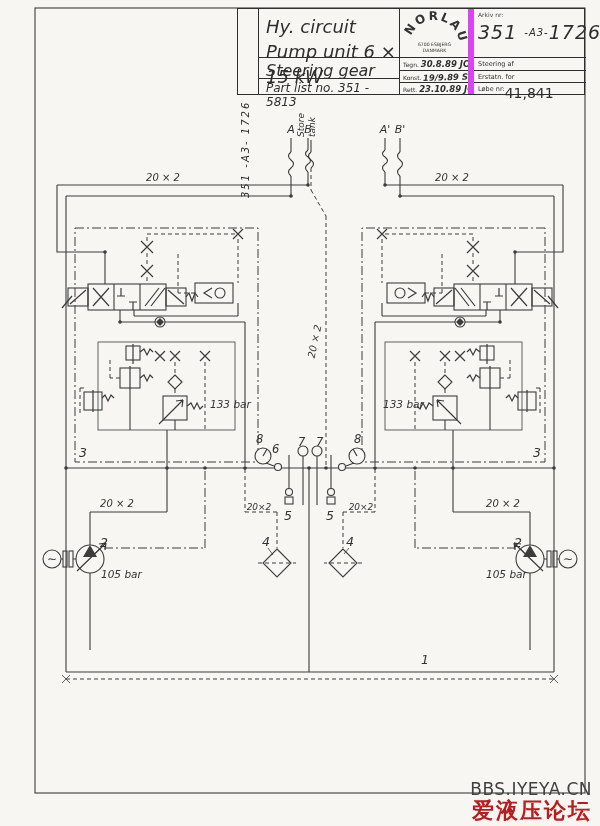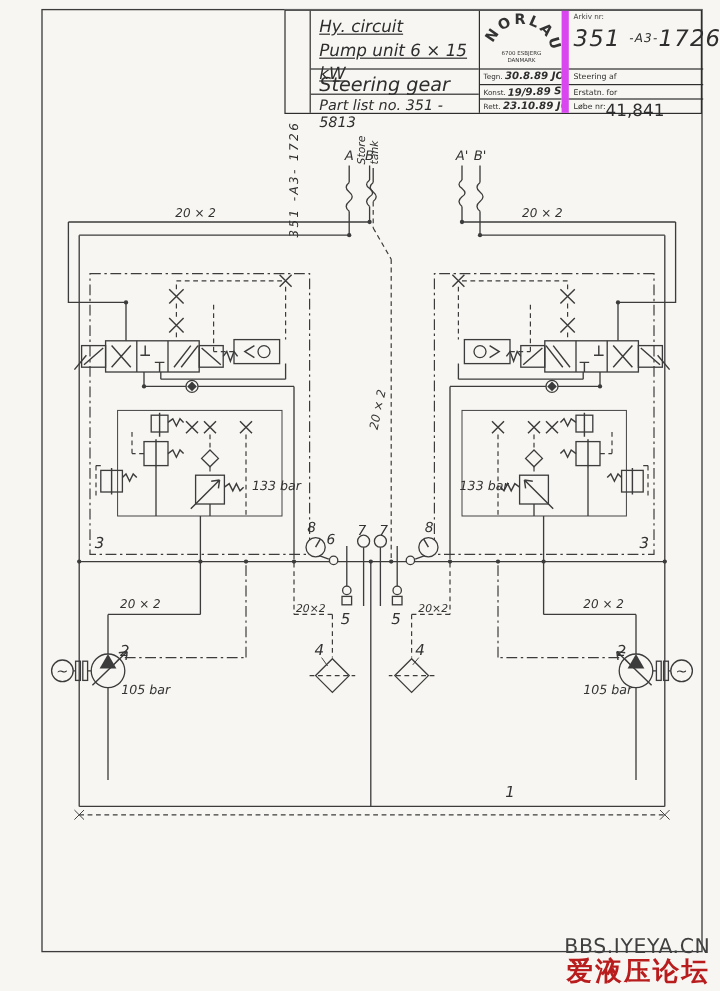--- a/index.html
+++ b/index.html
@@ -10,21 +10,21 @@
   
   .tblock{position:absolute;left:237px;top:8px;width:348px;height:87px;
           border:1.6px solid #2e2e2e;background:#f7f6f2;box-sizing:border-box;z-index:5;}
   .cell{position:absolute;box-sizing:border-box;border-color:#2e2e2e;}
   .strip{left:0;top:0;width:21px;height:100%;border-right:1px solid #2e2e2e;}
   .strip span{position:absolute;left:2px;top:50%;transform:translateY(-50%) ;
       writing-mode:vertical-rl;text-orientation:mixed;rotate:180deg;
       font-size:10px;font-style:italic;letter-spacing:2px;white-space:nowrap;}
   .lcol{left:21px;top:0;width:140px;height:100%;}
   .lrow1{left:0;top:0;width:100%;height:49px;border-bottom:1px solid #2e2e2e;padding:5px 0 0 7px;}
-  .t1{font-size:14px;font-style:italic;line-height:1.4;text-decoration:underline;}
+  .t1{font-size:18px;font-style:italic;line-height:1.4;}
   .lrow2{left:0;top:49px;width:100%;height:21px;border-bottom:1px solid #2e2e2e;padding:3px 0 0 7px;font-size:16px;font-style:italic;}
   .lrow3{left:0;top:70px;width:100%;height:17px;padding:2px 0 0 7px;font-size:12px;font-style:italic;}
   .mcol{left:161px;top:0;width:69px;height:100%;border-left:1px solid #2e2e2e;}
   .rcol{left:230px;top:0;width:118px;height:100%;border-left:6px solid #d946ef;}
   .mrow1{left:0;top:0;width:100%;height:49px;border-bottom:1px solid #2e2e2e;text-align:center;}
   .mrow{left:0;width:100%;height:13px;border-bottom:1px solid #2e2e2e;font-size:6px;padding:1px 0 0 3px;white-space:nowrap;overflow:hidden;}
   .mrow .val{font-size:8.5px;font-style:italic;font-weight:bold;}
   .hand{transform:rotate(-2deg);display:inline-block;}
   .rrow1{left:0;top:0;width:100%;height:49px;border-bottom:1px solid #2e2e2e;padding:2px 0 0 4px;}
   .arkiv{font-size:6px;color:#444;}

